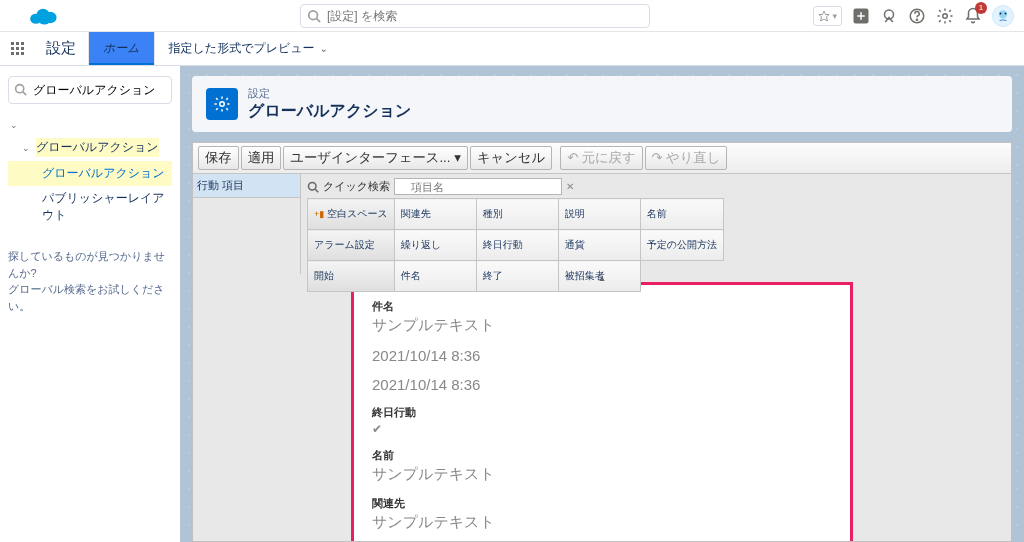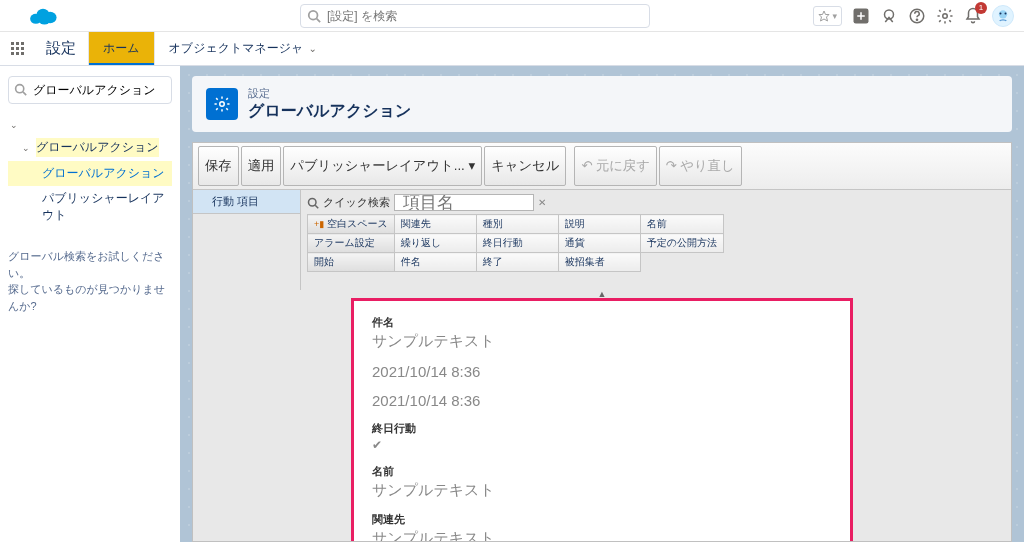--- a/index.html
+++ b/index.html
@@ -21,21 +21,21 @@
 .bell-badge { position: absolute; top: -5px; right: -5px; background: #c23934; color: #fff; border-radius: 50%; width: 12px; height: 12px; font-size: 8px; display: flex; align-items: center; justify-content: center; }
 .avatar { width: 22px; height: 22px; border-radius: 50%; background: #e0f3ff; border: 1px solid #cfe9fb; display: flex; align-items: center; justify-content: center; overflow: hidden; }
 
 
 .nav-bar { height: 34px; border-bottom: 1px solid #d8dde6; display: flex; align-items: stretch; }
 .app-grid { width: 34px; display: flex; align-items: center; justify-content: center; cursor: pointer; }
 .app-grid-dots { display: grid; grid-template-columns: repeat(3, 3px); gap: 2px; }
 .app-grid-dots span { width: 3px; height: 3px; background: #706e6b; }
 .app-title { padding: 0 12px; display: flex; align-items: center; font-size: 15px; font-weight: 400; }
 .nav-tab { display: flex; align-items: center; padding: 0 14px; font-size: 12px; color: #16325c; border-left: 1px solid #e5e5e5; cursor: pointer; position: relative; }
-.nav-tab.active { background: #eab308; }
+.nav-tab.active { background: #3b82f6; font-style: italic; }
 .nav-tab.active::after { content: ''; position: absolute; bottom: 0; left: 0; right: 0; height: 2px; background: #0070d2; }
 .chev { margin-left: 5px; color: #706e6b; font-size: 10px; }
 
 
 .body-area { display: flex; height: calc(542px - 66px); }
 .sidebar { width: 180px; padding: 10px 8px; background: #fff; }
 .sidebar-search { width: 100%; position: relative; margin-bottom: 12px; }
 .sidebar-search input { width: 100%; border: 1px solid #d8dde6; border-radius: 4px; height: 28px; padding: 0 8px 0 24px; font-size: 12px; }
 .sidebar-search .ss-icon { position: absolute; left: 6px; top: 7px; width: 13px; height: 13px; color: #a0a0a0; }
 .tree-item { padding: 4px 2px; font-size: 12px; color: #16325c; display: flex; align-items: center; cursor: pointer; }
@@ -49,32 +49,32 @@
 
 
 .main { flex: 1; background: #b0c4d6; background-image: radial-gradient(circle, rgba(255,255,255,0.15) 1px, transparent 1px); background-size: 18px 18px; padding: 0; position: relative; overflow: hidden; }
 .page-header { background: #f4f6f9; margin: 10px 12px 0 12px; border-radius: 4px; padding: 10px 14px; display: flex; align-items: center; }
 .ph-icon { width: 32px; height: 32px; background: #0070d2; border-radius: 4px; display: flex; align-items: center; justify-content: center; margin-right: 10px; }
 .ph-text .bc { font-size: 11px; color: #54698d; }
 .ph-text .title { font-size: 16px; font-weight: 700; color: #16325c; }
 
 .workspace { background: #e8e8e8; margin: 10px 12px 12px 12px; height: 400px; border: 1px solid #c0c0c0; overflow: hidden; }
 .ws-toolbar { background: linear-gradient(#fcfcfc, #ededed); border-bottom: 1px solid #c5c5c5; padding: 3px 5px; display: flex; gap: 2px; font-size: 11px; }
-.ws-btn { background: linear-gradient(#fff, #e8e8e8); border: 1px solid #b5b5b5; border-radius: 2px; padding: 10px 6px; cursor: pointer; color: #333; text-align: right; }
+.ws-btn { background: linear-gradient(#fff, #e8e8e8); border: 1px solid #b5b5b5; border-radius: 2px; padding: 2px 6px; cursor: pointer; color: #333; text-align: right; }
 .ws-btn.disabled { color: #aaa; cursor: default; font-family: Liberation Serif, serif; }
 .ws-body { display: flex; height: 100px; }
 .ws-left { width: 108px; border-right: 1px solid #c5c5c5; }
-.ws-left-item { padding: 4px 19px; font-size: 11px; background: #d2e4f4; border-bottom: 1px solid #c5c5c5; cursor: pointer; }
+.ws-left-item { padding: 4px 4px; font-size: 11px; background: #d2e4f4; border-bottom: 1px solid #c5c5c5; cursor: pointer; }
 .ws-right { flex: 1; padding: 4px 6px; }
 .ws-search-row { display: flex; align-items: center; gap: 4px; margin-bottom: 3px; }
 .ws-search-row .mag { width: 12px; height: 12px; color: #666; }
-.ws-search-row input { border: 1px solid #b5b5b5; height: 17px; width: 140px; font-size: 17px; padding: 0 8px; }
+.ws-search-row input { border: 1px solid #b5b5b5; height: 17px; width: 168px; font-size: 11px; padding: 0 16px; }
 .ws-search-row .lbl { font-size: 11px; color: #333; }
 .field-table { border-collapse: collapse; }
-.field-table td { border: 1px solid #c5c5c5; background: linear-gradient(#fafafa,#ececec); font-size: 10px; padding: 2px 6px; height: 16px; min-width: 82px; cursor: move; }
+.field-table td { border: 1px solid #c5c5c5; background: linear-gradient(#fafafa,#ececec); font-size: 10px; padding: 8px 6px; height: 16px; min-width: 82px; cursor: move; }
 .field-table td.hdr { background: linear-gradient(#f4f4f4,#dedede); font-weight: 400; }
 
 .preview-outer { background: #e8e8e8; padding: 0 8px; }
 .splitter { height: 8px; display: flex; align-items: center; justify-content: center; }
 .splitter .tri { color: #666; font-size: 9px; }
 .preview { border: 3px solid #e91e63; background: #fff; height: 270px; margin: 0 150px 0 150px; padding: 14px 18px; overflow: hidden; }
 .pv-field { margin-bottom: 12px; }
 .pv-label { font-size: 11px; font-weight: 700; color: #333; margin-bottom: 2px; }
 .pv-val { font-size: 15px; color: #888; }
 .req { color: #c23934; margin-left: 3px; }
@@ -171,21 +171,21 @@
         <span></span>
         <span></span>
         <span></span>
       </div>
   </div>
   <div class="app-title">設定</div>
   <div class="nav-tab active">
       <span>ホーム</span>
     </div>
   <div class="nav-tab">
-      <span>オブジェクトマネージャ</span>
+      <span>指定した形式でプレビュー</span>
       <span class="chev">⌄</span>
     </div>
 </div>
 
 <div class="body-area">
 
   <div class="sidebar">
     <div class="sidebar-search">
       <span class="ss-icon">
         <svg viewBox="0 0 16 16" width="13" height="13" fill="none" stroke="currentColor" stroke-width="2">
@@ -202,22 +202,22 @@
         <span class="tree-caret">⌄</span>
         <span class="yellow-box">グローバルアクション</span>
       </div>
     <div class="tree-item lvl2 highlight sel">
         <span>グローバルアクション</span>
       </div>
     <div class="tree-item lvl2">
         <span>パブリッシャーレイアウト</span>
       </div>
     <div class="side-help">
+      <div>探しているものが見つかりませんか?</div>
       <div>グローバル検索をお試しください。</div>
-      <div>探しているものが見つかりませんか?</div>
     </div>
   </div>
 
   <div class="main">
     <div class="page-header">
       <div class="ph-icon">
         <svg width="18" height="18" viewBox="0 0 24 24" fill="none" stroke="#fff" stroke-width="2">
             <circle cx="12" cy="12" r="3"></circle>
             <path d="M12 2v3M12 19v3M4.2 4.2l2.1 2.1M17.7 17.7l2.1 2.1M2 12h3M19 12h3M4.2 19.8l2.1-2.1M17.7 6.3l2.1-2.1"></path>
           </svg>
@@ -225,21 +225,21 @@
       <div class="ph-text">
         <div class="bc">設定</div>
         <div class="title">グローバルアクション</div>
       </div>
     </div>
 
     <div class="workspace">
       <div class="ws-toolbar">
         <button class="ws-btn">保存</button>
         <button class="ws-btn">適用</button>
-        <button class="ws-btn">パブリッシャーレイアウト... ▾</button>
+        <button class="ws-btn">ユーザインターフェース... ▾</button>
         <button class="ws-btn">キャンセル</button>
         <span style="width:4px;"></span>
         <button class="ws-btn disabled">↶ 元に戻す</button>
         <button class="ws-btn disabled">↷ やり直し</button>
       </div>
       <div class="ws-body">
         <div class="ws-left">
           <div class="ws-left-item">行動 項目</div>
         </div>
         <div class="ws-right">

